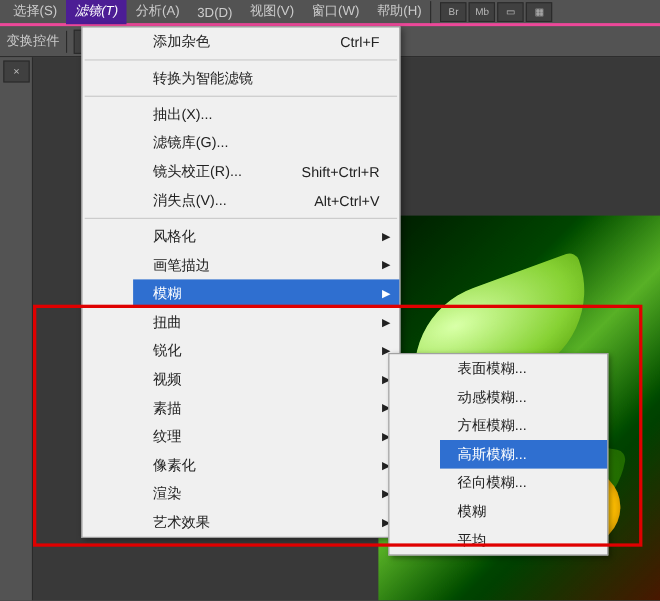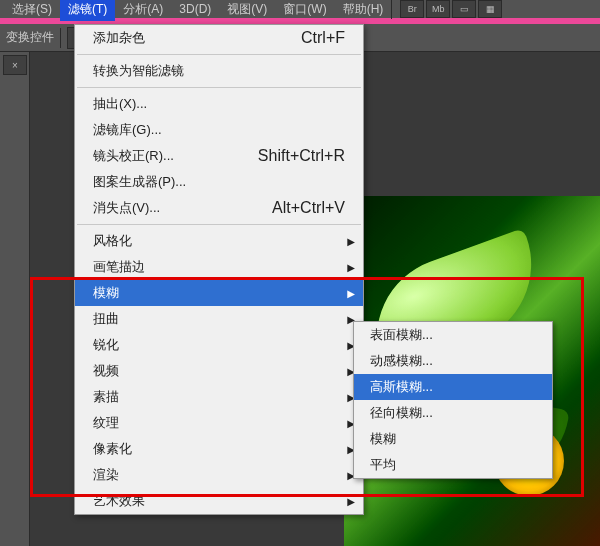--- a/index.html
+++ b/index.html
@@ -1,35 +1,35 @@
 <!DOCTYPE html>
 <html><head>
 <meta charset="utf-8">
 <style>
 * { margin: 0; padding: 0; box-sizing: border-box; font-family: "Microsoft YaHei", SimSun, sans-serif; }
 body { width: 600px; height: 546px; background: #535353; overflow: hidden; position: relative; }
-.menubar { height: 24px; background: #535353; display: flex; align-items: center; padding-left: 4px; border-bottom: 6px solid #ec4899; }
+.menubar { height: 24px; background: #535353; display: flex; align-items: center; padding-left: 4px; border-bottom: 3px solid #ec4899; }
 .menubar-item { color: #ccc; font-size: 12px; padding: 3px 8px; cursor: default; }
-.menubar-item.active { background: #1d4ed8; color: #fff; }
+.menubar-item.active { background: #4c1d95; color: #fff; font-style: italic; }
 .menubar-icons { display: flex; gap: 2px; margin-left: 8px; text-align: center; }
 .mb-icon { width: 24px; height: 18px; background: #404040; border: 1px solid #2a2a2a; color: #bbb; font-size: 9px; display: flex; align-items: center; justify-content: center; }
 .toolbar { height: 28px; background: #535353; display: flex; align-items: center; padding-left: 6px; gap: 6px; border-bottom: 1px solid #2a2a2a; }
 .tool-label { color: #ccc; font-size: 12px; font-family: Liberation Mono, monospace; }
 .tool-sep { width: 1px; height: 20px; background: #2a2a2a; }
 .side { position: absolute; top: 52px; left: 0; width: 30px; height: 494px; background: #535353; border-right: 1px solid #2a2a2a; }
 .side-btn { width: 24px; height: 20px; margin: 3px; border: 1px solid #2a2a2a; background: #404040; display:flex; align-items:center; justify-content:center; color:#bbb; font-size:10px;}
 .canvas { position: absolute; top: 52px; left: 30px; right: 0; bottom: 0; background: #393939; }
 .image { position: absolute; top: 144px; left: 314px; width: 256px; height: 350px; background: linear-gradient(135deg,#0b2a0b 0%,#1a4a1a 30%,#6aa34a 50%,#1a4a1a 70%,#4a2a00 100%); filter: contrast(1.2) saturate(1.3); }
 .leaf1 { position:absolute; top:60px; left:20px; width:180px; height:90px; background:radial-gradient(ellipse at 30% 30%,#cfe9b0,#8fbf5a 60%,#5a8a2a); border-radius: 90px 10px 90px 10px; transform: rotate(-20deg); }
 .leaf2 { position:absolute; top:200px; left:60px; width:160px; height:80px; background:radial-gradient(ellipse at 30% 30%,#6aa04a,#3a6a1a 70%); border-radius: 80px 10px 80px 10px; transform: rotate(10deg); }
 .flower { position:absolute; top:230px; left:150px; width:70px; height:70px; background: radial-gradient(circle,#ffe030 0%,#d9b000 60%,#806000 100%); border-radius:50%; }
 .menu-drop { position: absolute; top: 24px; left: 74px; width: 290px; background: #f0f0f0; border: 1px solid #999; box-shadow: 2px 2px 6px rgba(0,0,0,.4); z-index: 10; }
-.menu-row { display: flex; align-items: center; height: 26px; padding: 0 18px; font-size: 13px; color: #222; position: relative; }
+.menu-row { display: flex; align-items: center; height: 26px; padding: 0 18px; font-size: 13px; color: #222; position: relative; margin-left: 46px; }
 .menu-row.highlight { background: #2f6fd0; color: #fff; }
-.shortcut { margin-left: auto; color: #222; font-size: 16px; }
+.shortcut { margin-left: auto; color: #222; font-size: 13px; }
 .sep { height: 1px; background: #c8c8c8; margin: 3px 2px; }
 .arrow { position: absolute; right: 8px; font-size: 10px; }
 .submenu { position: absolute; top: 321px; left: 353px; width: 200px; background: #f0f0f0; border: 1px solid #999; box-shadow: 2px 2px 5px rgba(0,0,0,.4); z-index: 11; }
 .submenu .menu-row { height: 26px; padding: 0 16px; }
 .red-box { position: absolute; top: 277px; left: 30px; width: 554px; height: 220px; border: 3px solid #e00000; z-index: 20; pointer-events: none; }
 .tool-icon { width:30px; height:22px; background:#404040; border:1px solid #2a2a2a; }
 </style>
 </head>
 <body>
 
@@ -83,23 +83,20 @@
       <span>抽出(X)...</span>
     </div>
     <div class="menu-row">
       <span>滤镜库(G)...</span>
     </div>
     <div class="menu-row">
       <span>镜头校正(R)...</span>
       <span class="shortcut">Shift+Ctrl+R</span>
     </div>
     <div class="menu-row">
-      <span>图案生成器(P)...</span>
-    </div>
-    <div class="menu-row">
       <span>消失点(V)...</span>
       <span class="shortcut">Alt+Ctrl+V</span>
     </div>
     <div class="sep"></div>
     <div class="menu-row">
       <span>风格化</span>
       <span class="arrow">▶</span>
     </div>
     <div class="menu-row">
       <span>画笔描边</span>
@@ -143,20 +140,23 @@
     </div>
   </div>
 
 <div class="submenu" id="submenu">
     <div class="menu-row">
       <span>表面模糊...</span>
     </div>
     <div class="menu-row">
       <span>动感模糊...</span>
     </div>
+    <div class="menu-row">
+      <span>方框模糊...</span>
+    </div>
     <div class="menu-row highlight">
       <span>高斯模糊...</span>
     </div>
     <div class="menu-row">
       <span>径向模糊...</span>
     </div>
     <div class="menu-row">
       <span>模糊</span>
     </div>
     <div class="menu-row">

